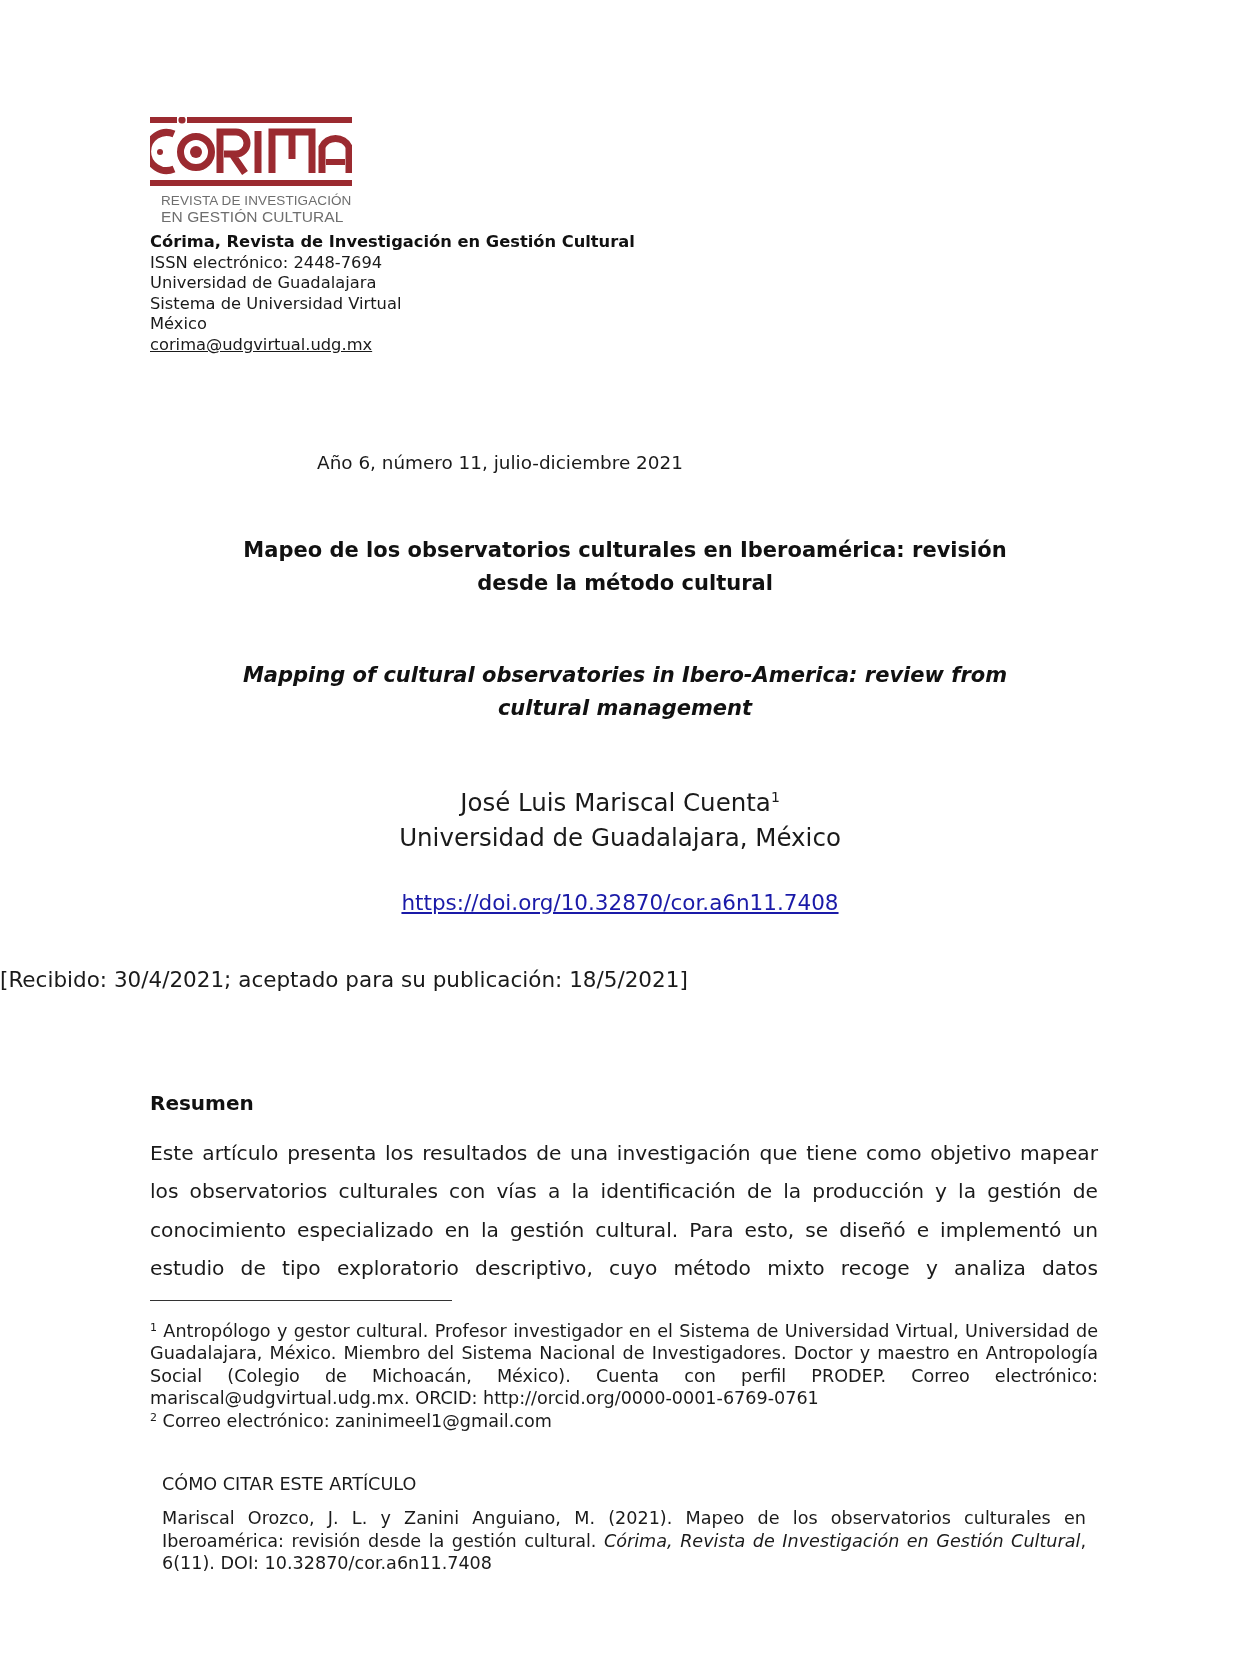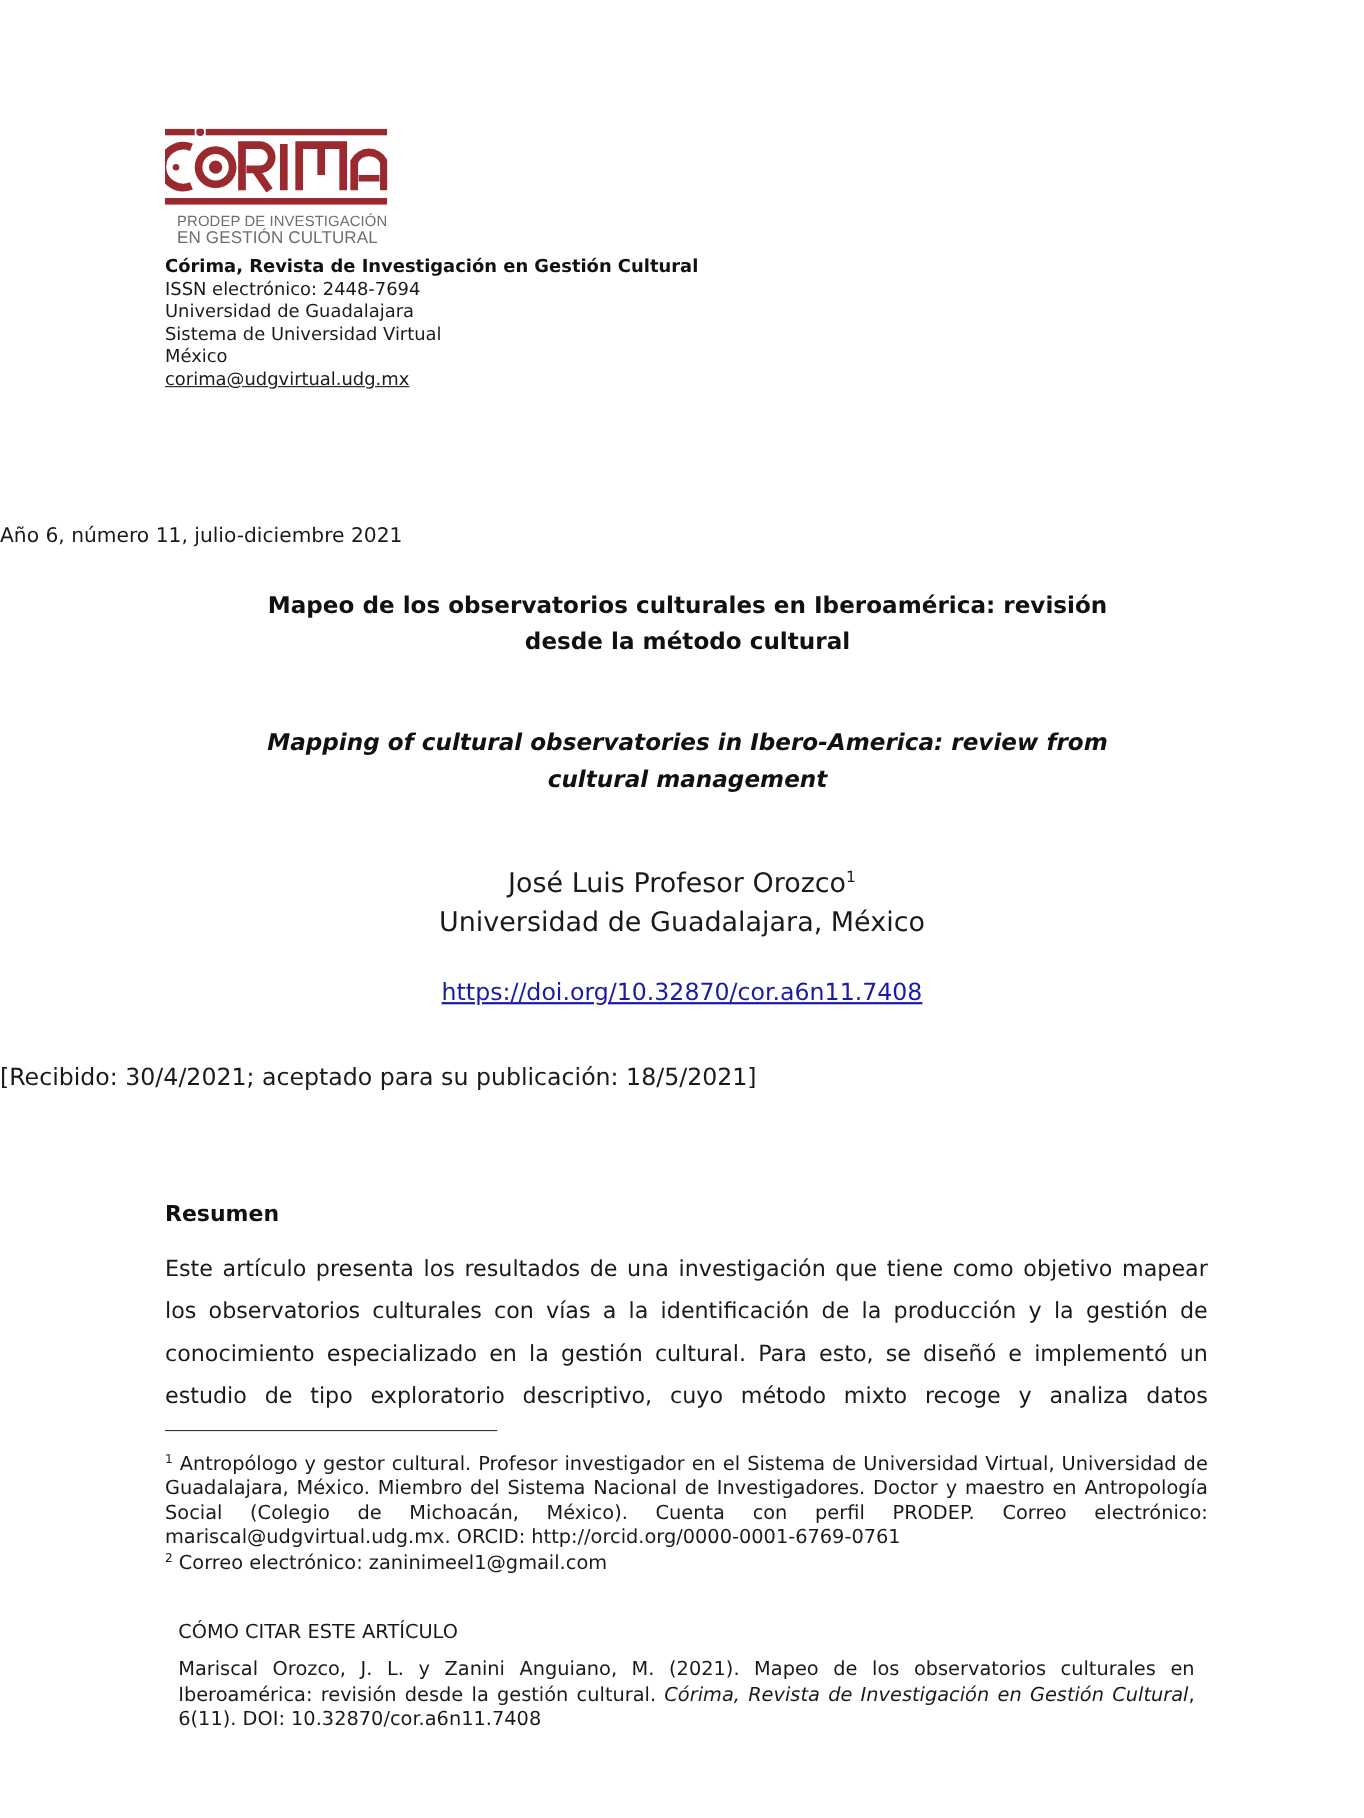--- a/index.html
+++ b/index.html
@@ -37,21 +37,22 @@
       left: 150px; top: 232px;
       font-size: 16.3px;
       line-height: 20.6px;
       color: #1a1a1a;
     }
     .journal .name { font-weight: bold; color: #111; }
     .journal .email { text-decoration: underline; color: #1a1a1a; }
 
     
     .issue {
-      left: 0; width: 1000px; top: 477px;
+      left: 0; width: 1000px; top: 452px;
+      text-align: center;
       font-size: 18.4px;
     }
 
     
     .title-es, .title-en {
       left: 150px; width: 950px;
       text-align: center;
       font-weight: bold;
       font-size: 21px;
       line-height: 33px;
@@ -151,21 +152,21 @@
       <path d="M172 56 L172 30 A15 15 0 0 1 199 30 L199 56"></path>
     </g>
     <g fill="#9b2a30">
       <circle cx="46" cy="35" r="6"></circle>
       <circle cx="10" cy="35" r="3"></circle>
       <rect x="176" y="42" width="19" height="6"></rect>
     </g>
   </svg>
 </div>
 <div class="abs logo-sub">
-  <div class="l1">PRODEP DE INVESTIGACIÓN</div>
+  <div class="l1">REVISTA DE INVESTIGACIÓN</div>
   <div class="l2">EN GESTIÓN CULTURAL</div>
 </div>
 
 <div class="abs journal">
   <div class="name">Córima, Revista de Investigación en Gestión Cultural</div>
   <div>ISSN electrónico: 2448-7694</div>
   <div>Universidad de Guadalajara</div>
   <div>Sistema de Universidad Virtual</div>
   <div>México</div>
   <div><span class="email">corima@udgvirtual.udg.mx</span></div>
@@ -177,21 +178,21 @@
   <div>Mapeo de los observatorios culturales en Iberoamérica: revisión</div>
   <div>desde la método cultural</div>
 </div>
 <div class="abs title-en">
   <div>Mapping of cultural observatories in Ibero-America: review from</div>
   <div>cultural management</div>
 </div>
 
 <div class="abs authors">
   <div>
-    <span>José Luis Profesor Orozco</span><sup>1</sup>
+    <span>José Luis Mariscal Cuenta</span><sup>1</sup>
   </div>
   <div>Universidad de Guadalajara, México</div>
 </div>
 
 <div class="abs doi">
   <a>https://doi.org/10.32870/cor.a6n11.7408</a>
 </div>
 <div class="abs received">[Recibido: 30/4/2021; aceptado para su publicación: 18/5/2021]</div>
 
 <div class="abs resumen-h">Resumen</div>

